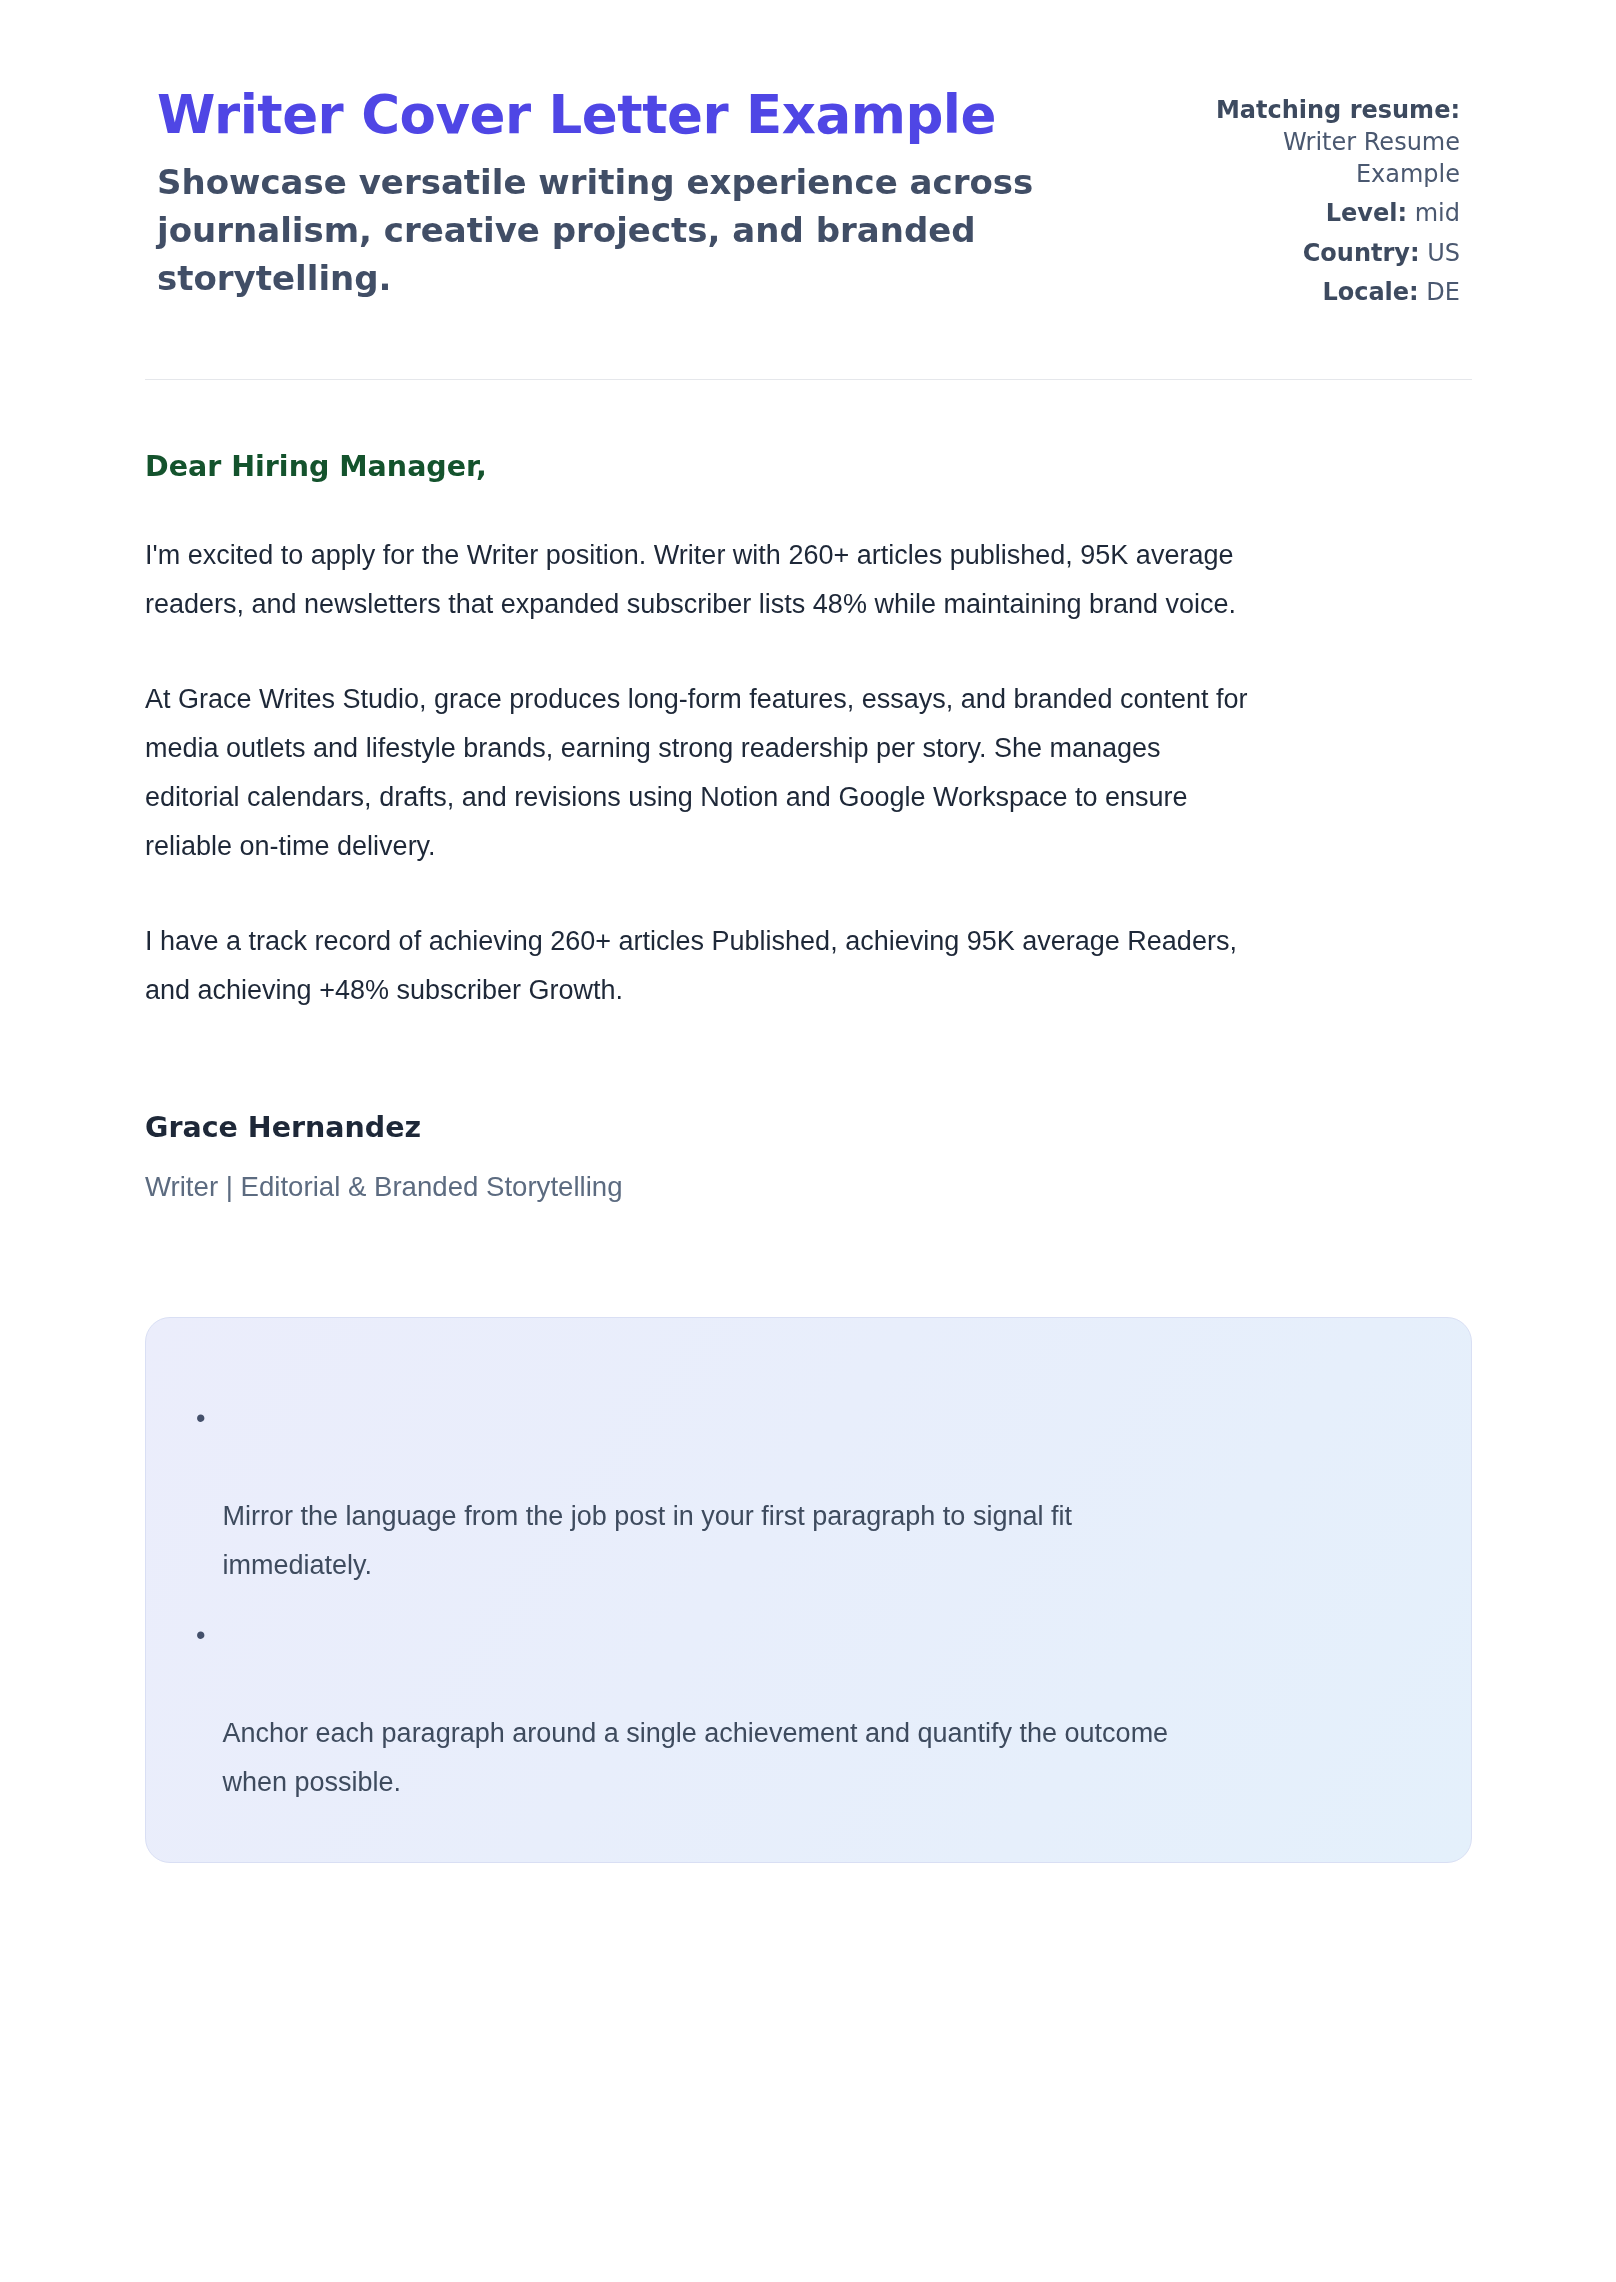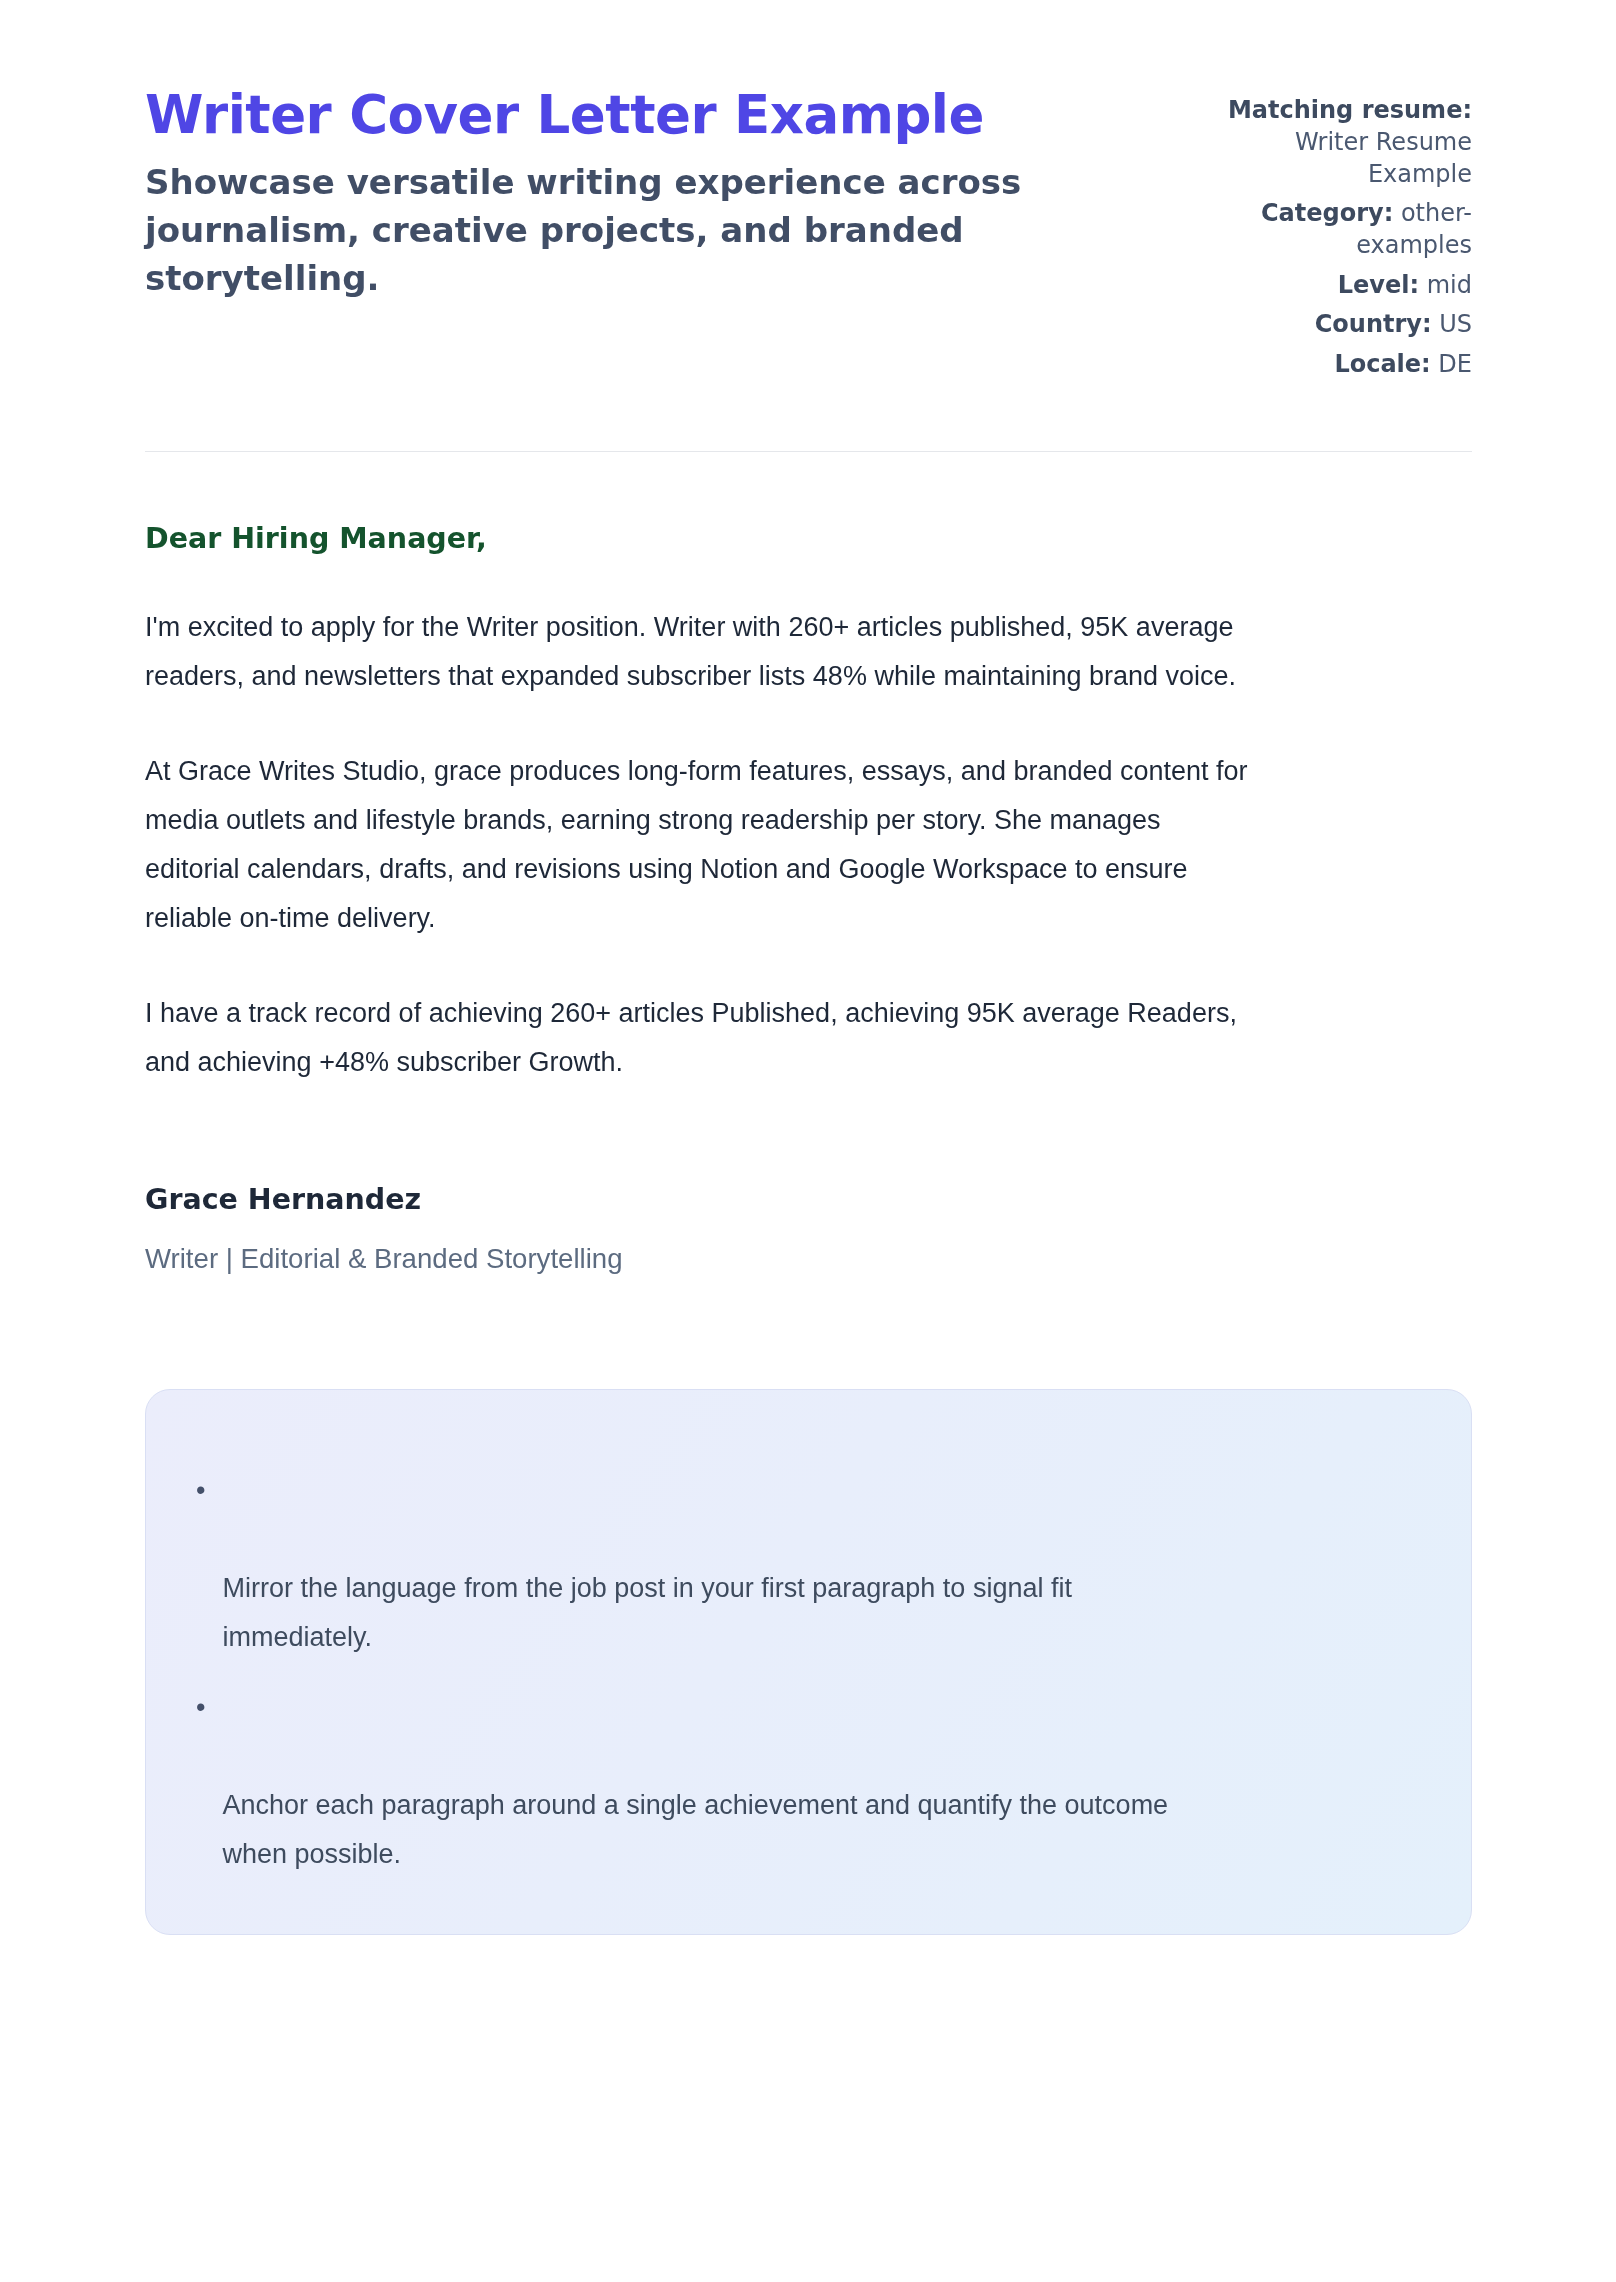--- a/index.html
+++ b/index.html
@@ -13,21 +13,21 @@
   }
   .page {
     box-sizing: border-box;
     width: 1617px;
     height: 2283px;
     padding: 86px 145px 0 145px;
   }
   
   .header {
     display: flex;
-    justify-content: space-between;
+    justify-content: center;
     align-items: flex-start;
   }
   .header-left { flex: 1 1 auto; max-width: 1018px; }
   h1.title {
     margin: 0;
     font-family: "DejaVu Sans", sans-serif;
     font-weight: bold;
     font-size: 53px;
     line-height: 1.1;
     color: #4f46e5;
@@ -137,24 +137,20 @@
       <h2 class="subtitle">Showcase versatile writing experience across
 journalism, creative projects, and branded
 storytelling.</h2>
     </div>
     <aside class="meta">
       <div class="meta-item">
         <span class="meta-label">Matching resume:</span>
         <span class="meta-value">Writer Resume Example</span>
       </div>
       <div class="meta-item">
-        <span class="meta-label">Category:</span>
-        <span class="meta-value">other-examples</span>
-      </div>
-      <div class="meta-item">
         <span class="meta-label">Level:</span>
         <span class="meta-value">mid</span>
       </div>
       <div class="meta-item">
         <span class="meta-label">Country:</span>
         <span class="meta-value">US</span>
       </div>
       <div class="meta-item">
         <span class="meta-label">Locale:</span>
         <span class="meta-value">DE</span>

